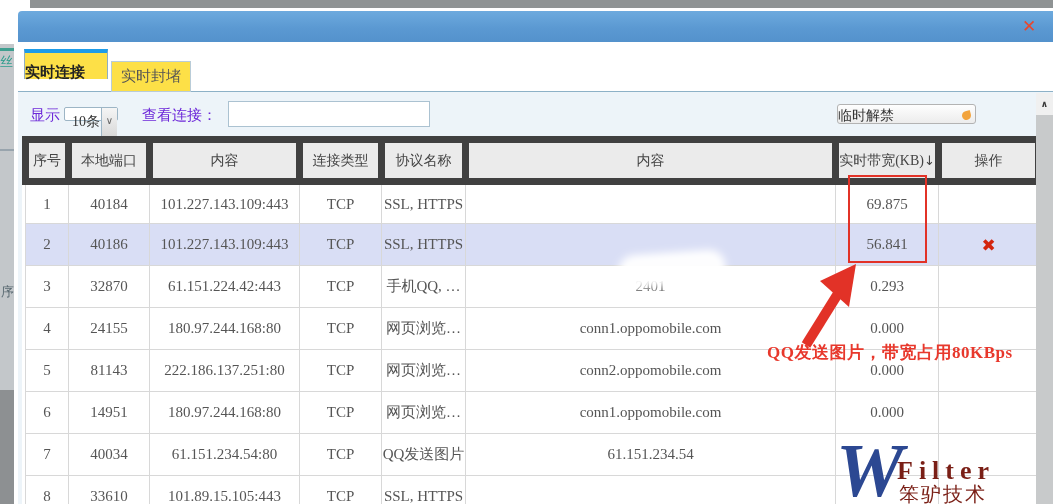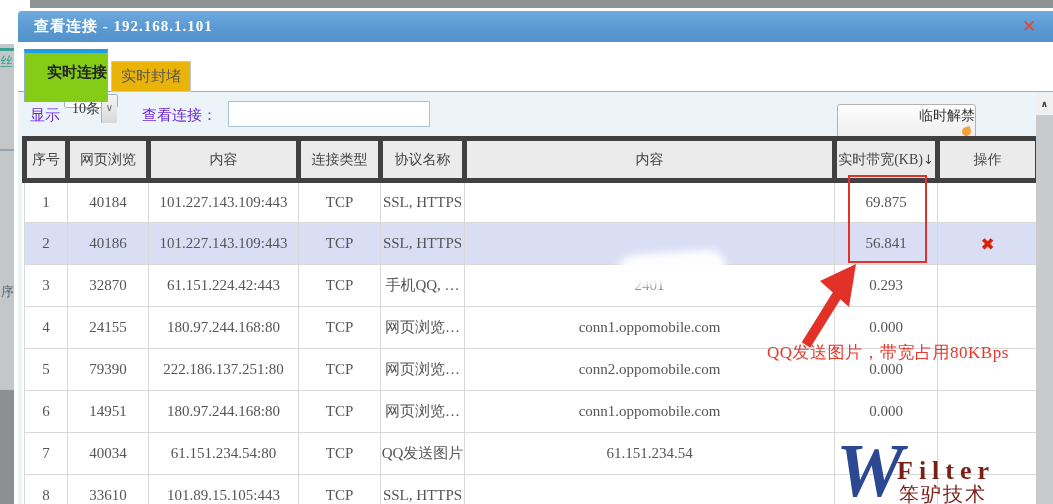--- a/index.html
+++ b/index.html
@@ -26,56 +26,56 @@
               border-radius:4px 0 0 0; }
   .title { position:absolute; left:16px; top:0; line-height:31px; color:#fff; font-weight:bold;
            font-size:15px; letter-spacing:1px; }
   .close-x { position:absolute; right:14px; top:5px; width:20px; height:20px; color:#e8472e;
              font-size:17px; font-weight:bold; text-align:center; line-height:20px;
              font-family:"DejaVu Sans",sans-serif; cursor:pointer; }
 
   
   .tabstrip { position:absolute; left:4px; top:34px; width:1035px; height:50px; background:#fff; }
   .tabline  { position:absolute; left:4px; top:83px; width:1035px; height:1px; background:#8db1c7; }
-  .tab-active { position:absolute; left:10px; top:41px; width:84px; height:53px; background:#84cc16;
+  .tab-active { position:absolute; left:10px; top:41px; width:84px; height:30px; background:#fde047;
                 border-top:4px solid #1e9ce8; border-left:1px solid #90aec3; border-right:1px solid #90aec3;
-                z-index:3; text-align:right; font-weight:bold; font-size:15px; color:#222;
+                z-index:3; text-align:left; font-weight:bold; font-size:15px; color:#222;
                 line-height:38px; cursor:pointer; }
-  .tab-idle { position:absolute; left:97px; top:53px; width:80px; height:31px; background:#eab308;
+  .tab-idle { position:absolute; left:97px; top:53px; width:80px; height:31px; background:#fde047;
               border:1px solid #b9ccd8; text-align:center; font-size:15px; color:#555;
               line-height:29px; z-index:2; cursor:pointer; }
 
   
   .panel { position:absolute; left:4px; top:84px; width:1035px; height:412px; background:#edf4f9; }
 
   
   .lbl { position:absolute; font-size:15px; color:#6d28d9; }
   .lbl-show   { left:30px;  top:106px; }
   .lbl-search { left:142px; top:106px; }
-  .pagesize { position:absolute; left:64px; top:94px; width:54px; height:14px; background:#fff;
+  .pagesize { position:absolute; left:64px; top:107px; width:54px; height:14px; background:#fff;
               border:1px solid #9db5c5; border-radius:2px; cursor:pointer; }
   .pagesize .val { position:absolute; left:7px; top:0; line-height:28px; font-size:14px; color:#333; }
   .pagesize .arr { position:absolute; right:0; top:0; width:16px; height:28px;
                    background:linear-gradient(180deg,#f5f5f5,#d9d9d9); border-left:1px solid #9db5c5;
                    text-align:center; line-height:26px; font-size:10px; color:#666;
                    font-family:"DejaVu Sans",sans-serif; }
   .search-box { position:absolute; left:228px; top:101px; width:202px; height:26px; background:#fff;
                 border:1px solid #abc2d1; font-size:14px; padding:0 5px;
                 font-family:"Liberation Serif","DejaVu Serif",serif; }
-  .unban { position:absolute; left:837px; top:104px; width:139px; height:36px;
+  .unban { position:absolute; left:837px; top:104px; width:139px; height:20px;
            background:linear-gradient(180deg,#fefefe,#ececec); border:1px solid #b3b3b3;
-           border-radius:3px; text-align:right; font-size:14px; color:#333; line-height:22px;
+           border-radius:3px; text-align:left; font-size:14px; color:#333; line-height:22px;
            cursor:pointer; }
   .unban .corner { position:absolute; right:4px; bottom:3px; width:9px; height:9px;
                    background:#f2a33c; border-radius:70% 10% 70% 70%; transform:rotate(-15deg); }
 
   
   table { position:absolute; left:22px; top:136px; width:1013px; border-collapse:collapse;
           table-layout:fixed; background:#fff; }
-  th { height:42px; background:#ebebeb; border:5px solid #404040; font-weight:normal;
+  th { height:42px; background:#ebebeb; border:7px solid #404040; font-weight:normal;
        font-size:14px; color:#444; text-align:center; }
   td { height:42px; border:1px solid #d8d8d8; font-size:15px; color:#555; text-align:center;
        overflow:hidden; white-space:nowrap; }
   tr.hl td { background:#d9def5; }
   .sort-arrow { font-size:13px; color:#444; font-family:"DejaVu Sans",sans-serif; }
   .block-x { color:#d3250e; font-weight:bold; font-size:17px; font-family:"DejaVu Sans",sans-serif;
              cursor:pointer; }
 
   
   .sb-track { position:absolute; left:1036px; top:93px; width:17px; height:411px; background:#f3f3f3; }
@@ -86,21 +86,21 @@
 
   
   .smudge { position:absolute; left:622px; top:256px; width:100px; height:26px;
             background:rgba(255,255,255,0.95); border-radius:13px; filter:blur(2px);
             transform:rotate(-4deg); z-index:40; box-shadow:0 0 6px 4px rgba(255,255,255,0.9); }
 
   
   .overlay-svg { position:absolute; left:0; top:0; width:1053px; height:504px; z-index:60;
                  pointer-events:none; }
   .anno-text { position:absolute; left:767px; top:341px; font-size:17px; color:#e8382c;
-               z-index:60; letter-spacing:0.5px; pointer-events:none; }
+               z-index:60; letter-spacing:0.5px; pointer-events:none;font-weight:bold; }
 
   
   .wm-letter { position:absolute; left:836px; top:432px; font-size:76px; font-weight:bold;
                font-style:italic; color:#2c4892; z-index:55; line-height:1; pointer-events:none; }
   .wm-brand { position:absolute; left:897px; top:456px; font-size:26px; color:#7a1f16;
               letter-spacing:6px; z-index:55; pointer-events:none;font-weight:bold; }
   .wm-company { position:absolute; left:899px; top:481px; font-size:20px; color:#7a1f16;
                 letter-spacing:2px; z-index:55; pointer-events:none; }
 </style>
 </head>
@@ -111,21 +111,20 @@
   <div class="top-strip"></div>
   <div class="left-col"></div>
   <div class="left-teal"></div>
   <div class="left-frag1">丝</div>
   <div class="left-line"></div>
   <div class="left-frag2">序</div>
   <div class="left-dark"></div>
 
   <div class="dialog">
     <div class="titlebar">
-      <span class="title">查看连接 - 192.168.1.101</span>
       <span class="close-x">✕</span>
     </div>
 
     <div class="tabstrip"></div>
     <div class="tab-active">实时连接</div>
     <div class="tab-idle">实时封堵</div>
     <div class="tabline"></div>
 
     <div class="panel"></div>
   </div>
@@ -149,21 +148,21 @@
         <col style="width:150px">
         <col style="width:82px">
       <col style="width:84px">
         <col style="width:370px">
         <col style="width:103px">
         <col style="width:100px">
     </colgroup>
     <thead>
         <tr id="thead-row">
           <th>序号</th>
-          <th>网页浏览</th>
+          <th>本地端口</th>
           <th>内容</th>
           <th>连接类型</th>
           <th>协议名称</th>
           <th>内容</th>
           <th>实时带宽(KB)<span class="sort-arrow">↓</span></th>
           <th>操作</th>
         </tr>
       </thead>
     <tbody id="tbody">
         <tr>
@@ -201,21 +200,21 @@
           <td>24155</td>
           <td>180.97.244.168:80</td>
           <td>TCP</td>
           <td>网页浏览…</td>
           <td>conn1.oppomobile.com</td>
           <td>0.000</td>
           <td></td>
         </tr>
         <tr>
           <td>5</td>
-          <td>79390</td>
+          <td>81143</td>
           <td>222.186.137.251:80</td>
           <td>TCP</td>
           <td>网页浏览…</td>
           <td>conn2.oppomobile.com</td>
           <td>0.000</td>
           <td></td>
         </tr>
         <tr>
           <td>6</td>
           <td>14951</td>

